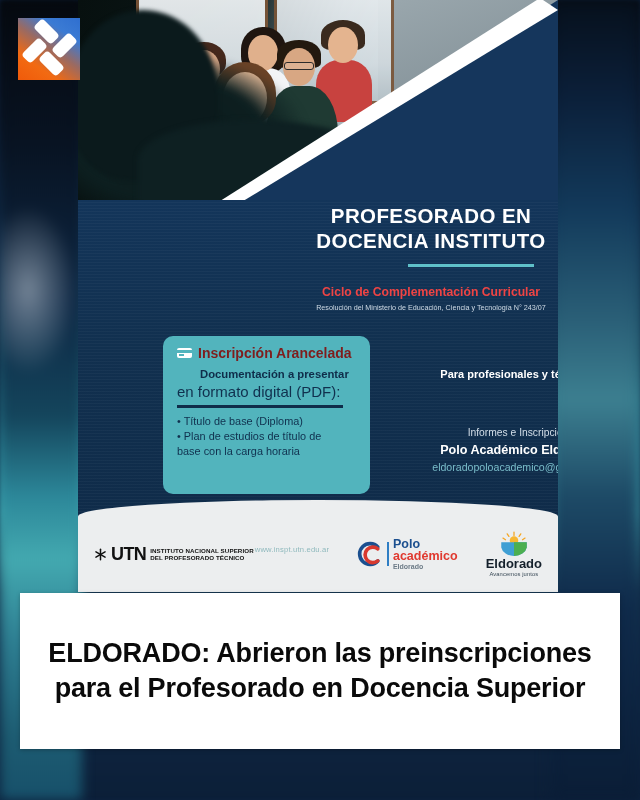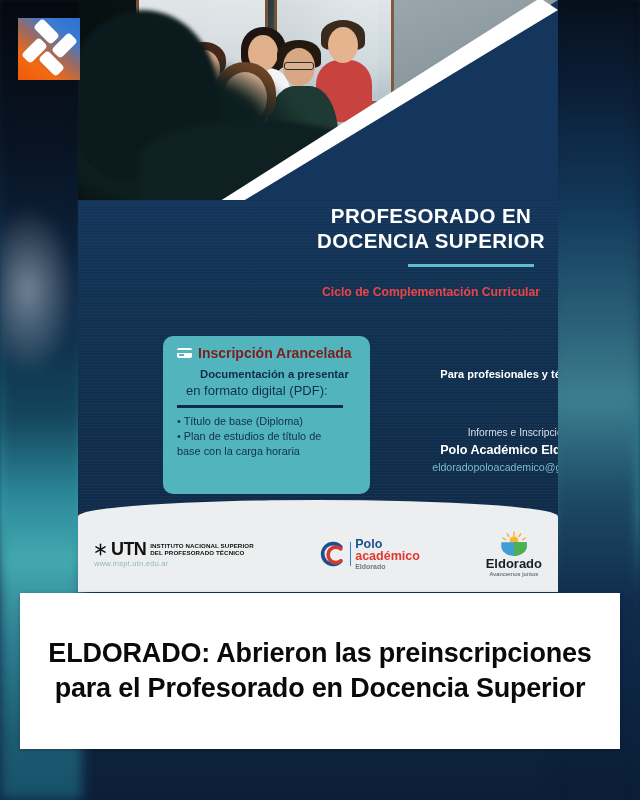--- a/index.html
+++ b/index.html
@@ -176,21 +176,21 @@
     content:""; position:absolute; left:0; top:2.2px; width:15px; height:2.4px; background:#52b4bd;
   }
   .card-icon::after {
     content:""; position:absolute; left:2px; top:6.4px; width:5px; height:1.6px; background:#52b4bd;
   }
   .teal-hdr-t { color:#7f1d1d; font-size:14px; font-weight:700; }
   .teal-l1 {
     position:absolute; left:14px; top:32px; color:#0f2d4a; font-size:11.3px; font-weight:700;padding-left:23px;
   }
   .teal-l2 {
-    position:absolute; left:14px; top:47px; color:#10304e; font-size:13px; font-weight:400;margin-left:9px;
+    position:absolute; left:14px; top:47px; color:#10304e; font-size:15px; font-weight:400;
   }
   .teal-rule {
     position:absolute; left:14px; top:69px; width:166px; height:2.6px; background:#0f2d4a;
   }
   .teal-list {
     position:absolute; left:14px; top:78px; width:184px;
     color:#10304e; font-size:10.9px; line-height:1.38; font-weight:400;
   }
   .teal-list div { white-space:normal; }
 
@@ -200,21 +200,21 @@
     background:#eceeef;
     border-radius:110% 110% 0 0 / 36px 36px 0 0;
   }
   .footer {
     position:absolute; left:0; top:524px; width:480px; height:68px; background:#eceeef;
   }
   .foot-inner {
     position:absolute; left:0; top:516px; width:480px; height:76px;
     display:flex; align-items:center; justify-content:space-between; padding:0 16px;
   }
-  .utn { display:flex; flex-direction:column; gap:1px; }
+  .utn { display:flex; flex-direction:row; gap:1px; }
   .utn-row { display:flex; align-items:center; gap:4px; }
   .utn-star { width:13px; height:13px; color:#111; flex:none; }
   .utn-word { font-size:18px; font-weight:800; color:#111; letter-spacing:-.6px; line-height:1; }
   .utn-sub { font-size:6.2px; font-weight:800; color:#111; line-height:1.18; letter-spacing:.1px; }
   .utn-url { font-size:7.6px; color:#8fb9bd; letter-spacing:.2px; }
 
   .polo-logo { display:flex; align-items:center; gap:4px; }
   .polo-mark { width:26px; height:26px; flex:none; }
   .polo-bar { width:1.6px; height:24px; background:#2f7ec4; }
   .polo-txt { line-height:1.02; }
@@ -296,24 +296,25 @@
 
     <div class="navy-diag"></div>
     <div class="white-diag"></div>
 
     <div class="navy-body">
       <div class="navy-texture"></div>
     </div>
 
     <div class="ttl">
       <div>PROFESORADO EN</div>
-      <div>DOCENCIA SUPERIOR</div>
+      <div>DOCENCIA INSTITUTO</div>
     </div>
     <div class="ttl-rule"></div>
     <div class="sub1">Ciclo de Complementación Curricular</div>
+    <div class="sub2">Resolución del Ministerio de Educación, Ciencia y Tecnología N° 243/07</div>
 
     <div class="para-prof">Para profesionales y técnicos</div>
     <div class="informes">Informes e Inscripción</div>
     <div class="polo">Polo Académico Eldorado</div>
     <div class="mail">eldoradopoloacademico@gmail.com</div>
 
     <div class="teal">
       <div class="teal-hdr">
         <span class="card-icon"></span>
         <span class="teal-hdr-t">Inscripción Arancelada</span>

